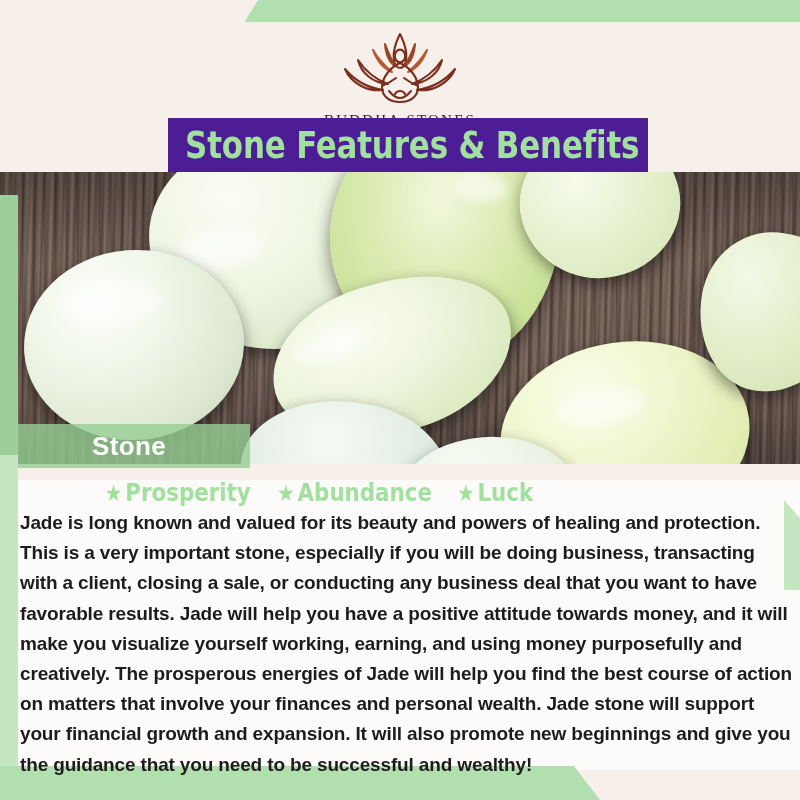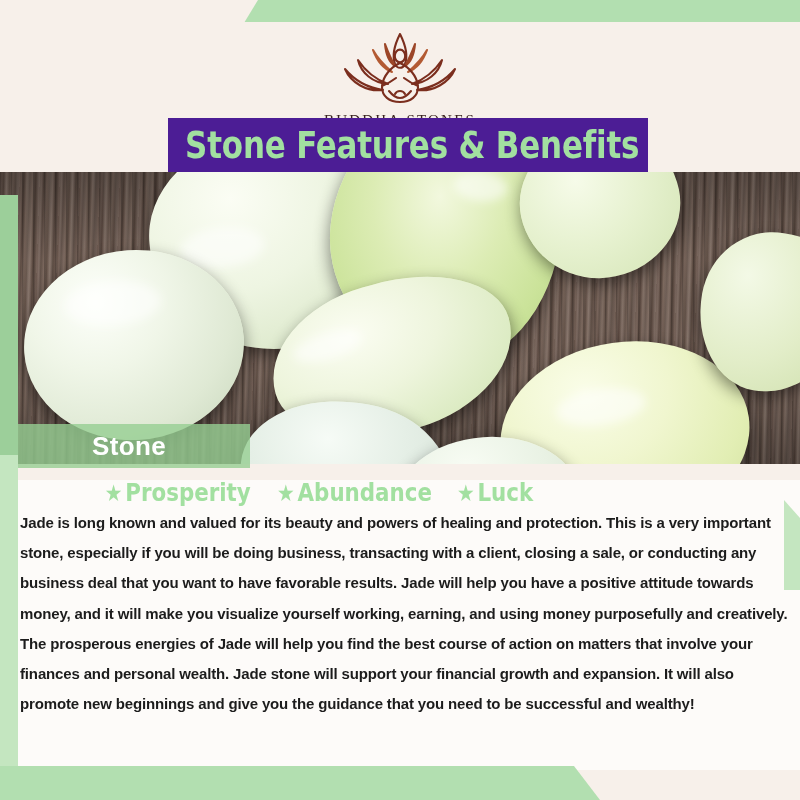--- a/index.html
+++ b/index.html
@@ -233,21 +233,21 @@
     font-size: 23px;
     margin-right: 3px;
   }
 
   .body-text {
     position: absolute;
     top: 508px;
     left: 20px;
     width: 772px;
     z-index: 6;
-    font-size: 15px;
+    font-size: 19px;
     font-weight: bold;
     line-height: 30.2px;
     color: #1c1c1c;
     letter-spacing: -0.15px;
     text-align: left;
   }
 </style>
 </head>
 <body>
 

